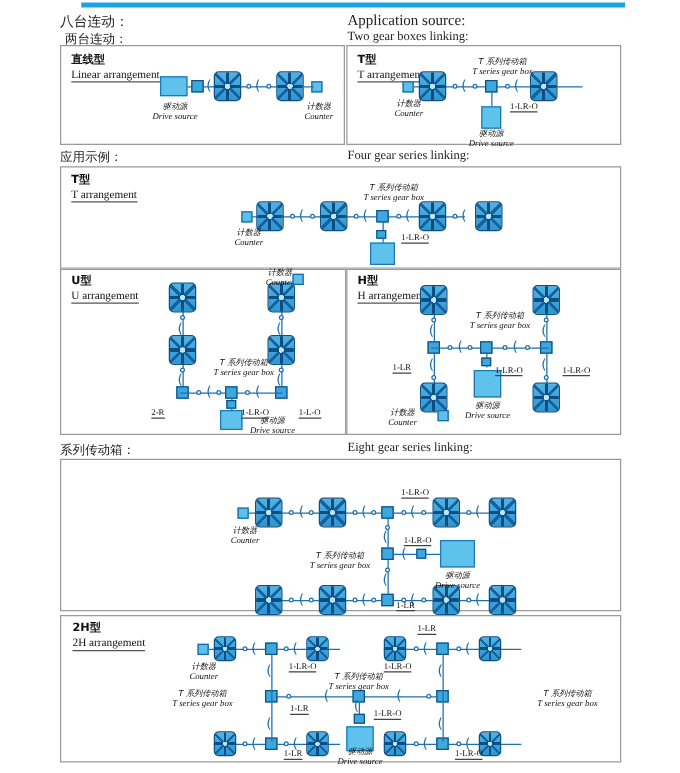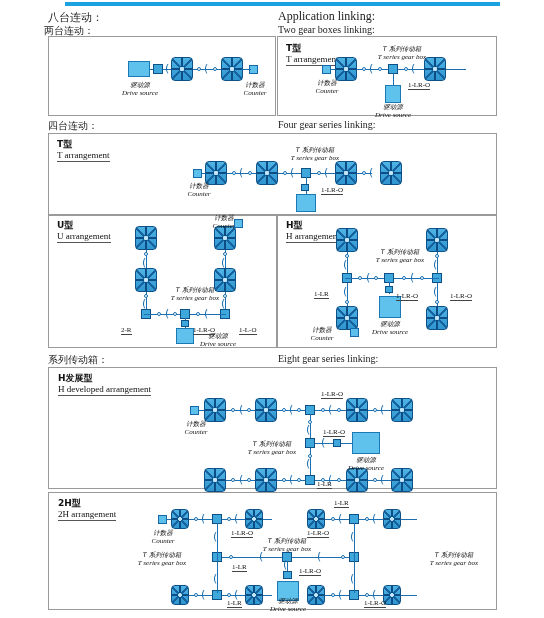--- a/index.html
+++ b/index.html
@@ -10,21 +10,21 @@
     color:#1a1a1a;
     position:relative;
     overflow:hidden;
   }
   .topbar{
     position:absolute;left:65px;top:2px;width:435px;height:4px;
     background:#1ca2e0;
   }
   .head-main-cn{position:absolute;left:48px;top:10px;font-family:"DejaVu Sans",sans-serif;font-size:11px;color:#222;}
   .head-main-en{position:absolute;left:278px;top:9px;font-family:"Liberation Serif",serif;font-size:12px;color:#222;}
-  .head-sub-cn{position:absolute;left:44px;top:24px;font-family:Liberation Mono, monospace;font-size:10px;color:#222;}
+  .head-sub-cn{position:absolute;left:52px;top:24px;font-family:Liberation Mono, monospace;font-size:10px;color:#222;}
   .head-sub-en{position:absolute;left:278px;top:24px;font-family:"Liberation Serif",serif;font-size:10px;color:#222;}
 
   .mid-cn{position:absolute;font-family:"DejaVu Sans",sans-serif;font-size:10px;color:#222;}
   .mid-en{position:absolute;font-family:"Liberation Serif",serif;font-size:10px;color:#222;}
 
   
   .panel{position:absolute;border:1px solid #9a9a9a;background:#fff;box-sizing:border-box;}
 
   .p-title{position:absolute;}
   .p-title .cn{display:block;font-family:"DejaVu Sans",sans-serif;font-size:9px;font-weight:bold;color:#111;line-height:11px;}
@@ -67,25 +67,29 @@
   .lbl .en{display:block;font-family:"Liberation Serif",serif;font-size:7px;color:#111;}
   .code{position:absolute;font-family:"Liberation Serif",serif;font-size:7px;color:#111;
     white-space:nowrap;border-bottom:1px solid #444;}
 </style>
 </head>
 <body>
 
 <div class="topbar"></div>
 
 <div class="head-main-cn">八台连动：</div>
-<div class="head-main-en">Application linking:</div>
+<div class="head-main-en">Application source:</div>
 <div class="head-sub-cn">两台连动：</div>
 <div class="head-sub-en">Two gear boxes linking:</div>
 
 <div class="panel" style="left:48px;top:36px;width:228px;height:80px;">
+  <div class="p-title" style="left:8px;top:6px;">
+    <span class="cn">直线型</span>
+    <span class="en">Linear arrangement</span>
+  </div>
 
   <div class="shaft" style="left:80px;top:32px;width:100px;"></div>
 
   <div class="motor" style="left:79px;top:24px;width:22px;height:16px;"></div>
   <div class="tbox" style="left:104px;top:27px;"></div>
   <div class="joint" style="left:116px;top:28px;">(</div>
   <div class="gbox" style="left:122px;top:20px;"></div>
   <div class="node" style="left:148px;top:30px;"></div>
   <div class="joint" style="left:155px;top:28px;">(</div>
   <div class="node" style="left:164px;top:30px;"></div>
@@ -131,21 +135,21 @@
     <span class="cn">计数器</span>
     <span class="en">Counter</span>
   </div>
   <div class="lbl" style="left:86px;top:66px;width:58px;">
     <span class="cn">驱动源</span>
     <span class="en">Drive source</span>
   </div>
   <div class="code" style="left:130px;top:44px;">1-LR-O</div>
 </div>
 
-<div class="mid-cn" style="left:48px;top:119px;">四台连动：</div>
+<div class="mid-cn" style="left:48px;top:119px;">应用示例：</div>
 <div class="mid-en" style="left:278px;top:119px;">Four gear series linking:</div>
 
 <div class="panel" style="left:48px;top:133px;width:449px;height:82px;">
   <div class="p-title" style="left:8px;top:5px;">
     <span class="cn">T型</span>
     <span class="en">T arrangement</span>
   </div>
 
   <div class="shaft" style="left:148px;top:39px;width:175px;"></div>
   <div class="counter" style="left:144px;top:35px;"></div>
@@ -287,24 +291,20 @@
 
   <div class="code" style="left:36px;top:74px;">1-LR</div>
   <div class="code" style="left:118px;top:76px;">1-LR-O</div>
   <div class="code" style="left:172px;top:76px;">1-LR-O</div>
 </div>
 
 <div class="mid-cn" style="left:48px;top:353px;">系列传动箱：</div>
 <div class="mid-en" style="left:278px;top:353px;">Eight gear series linking:</div>
 
 <div class="panel" style="left:48px;top:367px;width:449px;height:122px;">
-  <div class="p-title" style="left:9px;top:5px;">
-    <span class="cn">H发展型</span>
-    <span class="en">H developed arrangement</span>
-  </div>
 
   <div class="shaft" style="left:146px;top:42px;width:215px;"></div>
   <div class="counter" style="left:141px;top:38px;"></div>
   <div class="gbox" style="left:155px;top:30px;"></div>
   <div class="node" style="left:182px;top:40px;"></div>
   <div class="joint" style="left:190px;top:38px;">(</div>
   <div class="node" style="left:198px;top:40px;"></div>
   <div class="gbox" style="left:206px;top:30px;"></div>
   <div class="node" style="left:233px;top:40px;"></div>
   <div class="joint" style="left:240px;top:38px;">(</div>

